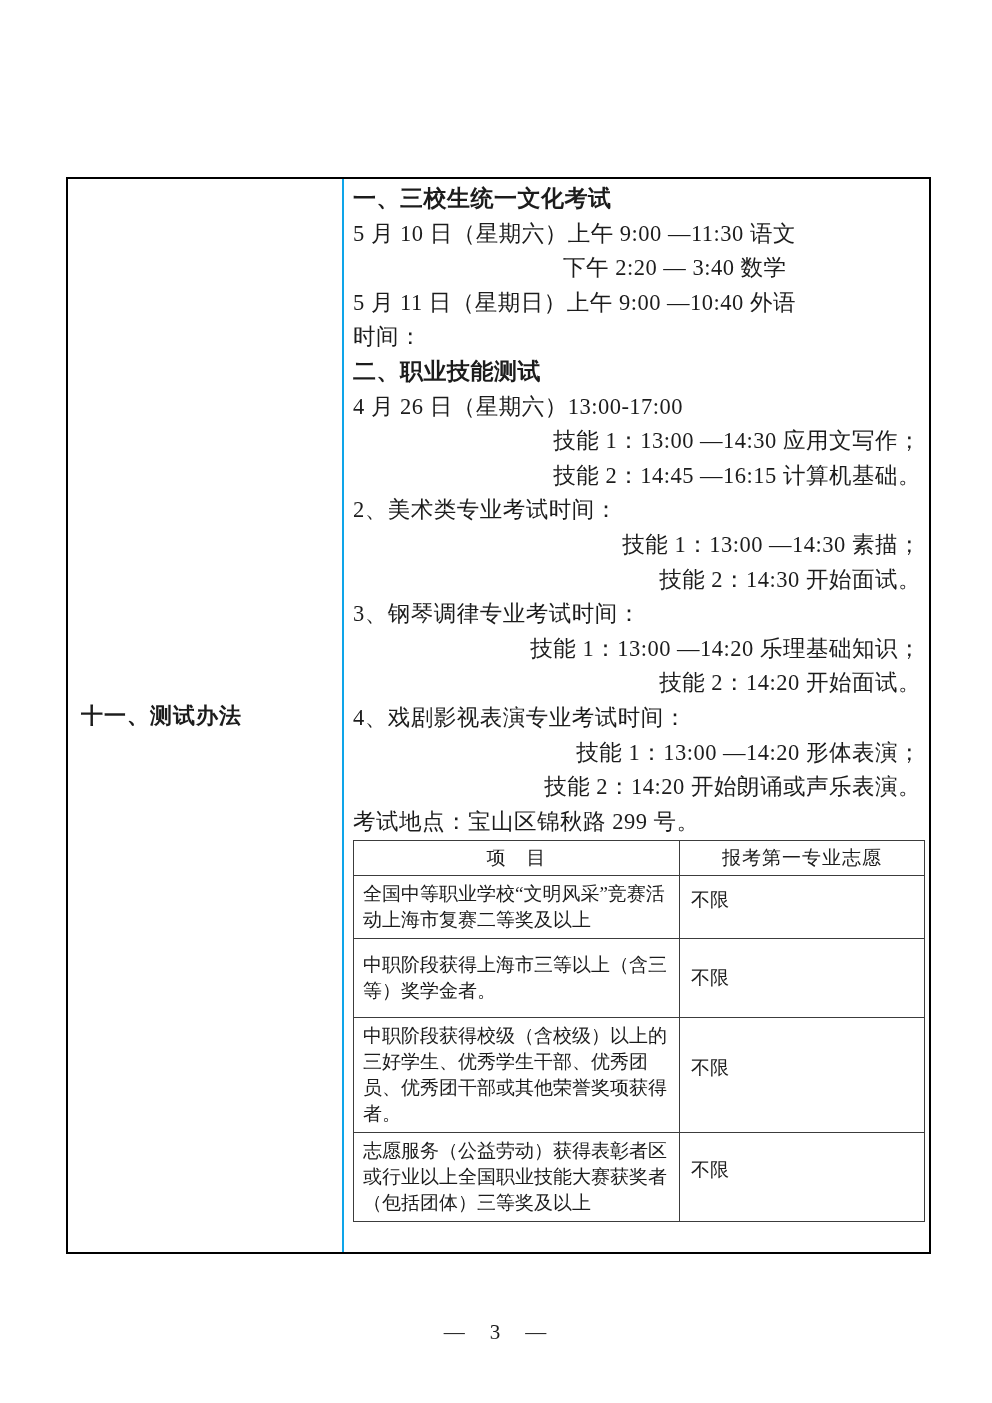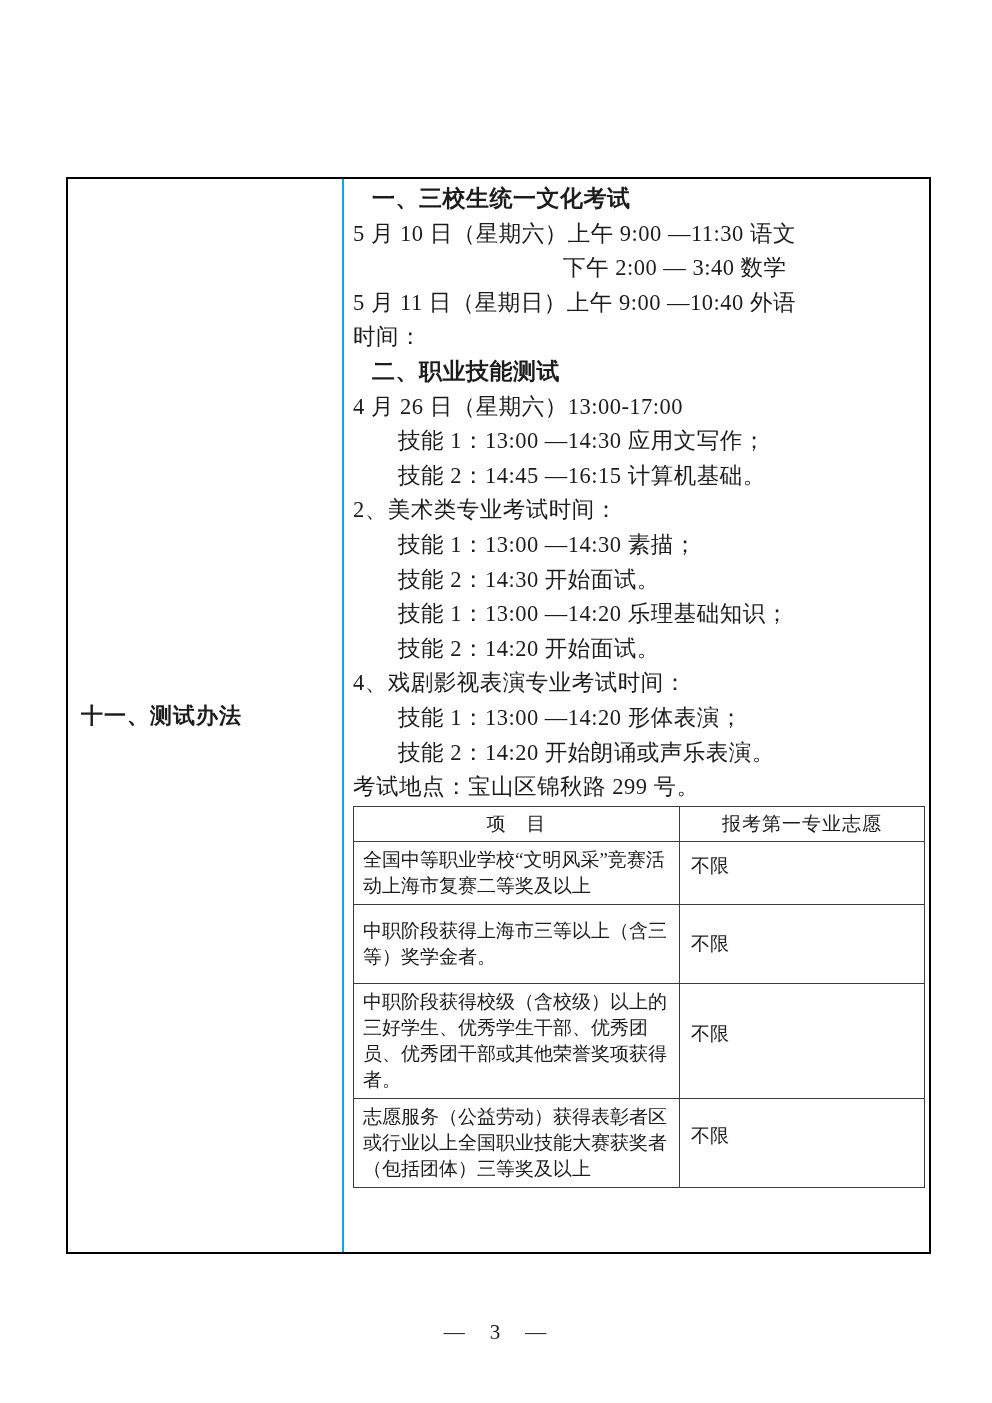--- a/index.html
+++ b/index.html
@@ -40,23 +40,23 @@
     flex: 1 1 auto;
     padding: 3px 8px 0 9px;
     overflow: hidden;
   }
   .line {
     font-size: 22.5px;
     line-height: 34.6px;
     white-space: nowrap;
     letter-spacing: 0.5px;
   }
-  .line.bold { font-weight: 700; font-size: 23px; margin-left: 19px; }
+  .line.bold { font-weight: 700; font-size: 23px; }
   .line.underline { text-decoration: underline; text-underline-offset: 4px; }
-  .line.ind1 { padding-left: 45px; }
+  .line.ind1 { padding-left: 45px; text-align: right; }
   .line.ind2 { padding-left: 210px; }
   .policy-table {
     border-collapse: collapse;
     table-layout: fixed;
     width: 571px;
     margin-top: 1px;
     font-size: 19px;
   }
   .policy-table th,
   .policy-table td {
@@ -99,30 +99,31 @@
 
   <div class="outer-table">
 
     <div class="cell-label">
       <div class="label-text">十一、测试办法</div>
     </div>
 
     <div class="cell-content">
       <div class="line bold">一、三校生统一文化考试</div>
       <div class="line">5 月 10 日（星期六）上午 9:00 —11:30  语文</div>
-      <div class="line ind2">下午 2:00 —  3:40  数学</div>
+      <div class="line ind2">下午 2:20 —  3:40  数学</div>
       <div class="line">5 月 11 日（星期日）上午 9:00 —10:40  外语</div>
       <div class="line">时间：</div>
       <div class="line bold">二、职业技能测试</div>
       <div class="line">4 月 26 日（星期六）13:00-17:00</div>
       <div class="line ind1">技能 1：13:00 —14:30 应用文写作；</div>
       <div class="line ind1">技能 2：14:45 —16:15 计算机基础。</div>
       <div class="line">2、美术类专业考试时间：</div>
       <div class="line ind1">技能 1：13:00 —14:30 素描；</div>
       <div class="line ind1">技能 2：14:30 开始面试。</div>
+      <div class="line">3、钢琴调律专业考试时间：</div>
       <div class="line ind1">技能 1：13:00 —14:20 乐理基础知识；</div>
       <div class="line ind1">技能 2：14:20 开始面试。</div>
       <div class="line">4、戏剧影视表演专业考试时间：</div>
       <div class="line ind1">技能 1：13:00 —14:20 形体表演；</div>
       <div class="line ind1">技能 2：14:20 开始朗诵或声乐表演。</div>
       <div class="line">考试地点：宝山区锦秋路 299 号。</div>
 
       <table class="policy-table">
         <colgroup>
             <col class="c-item">

